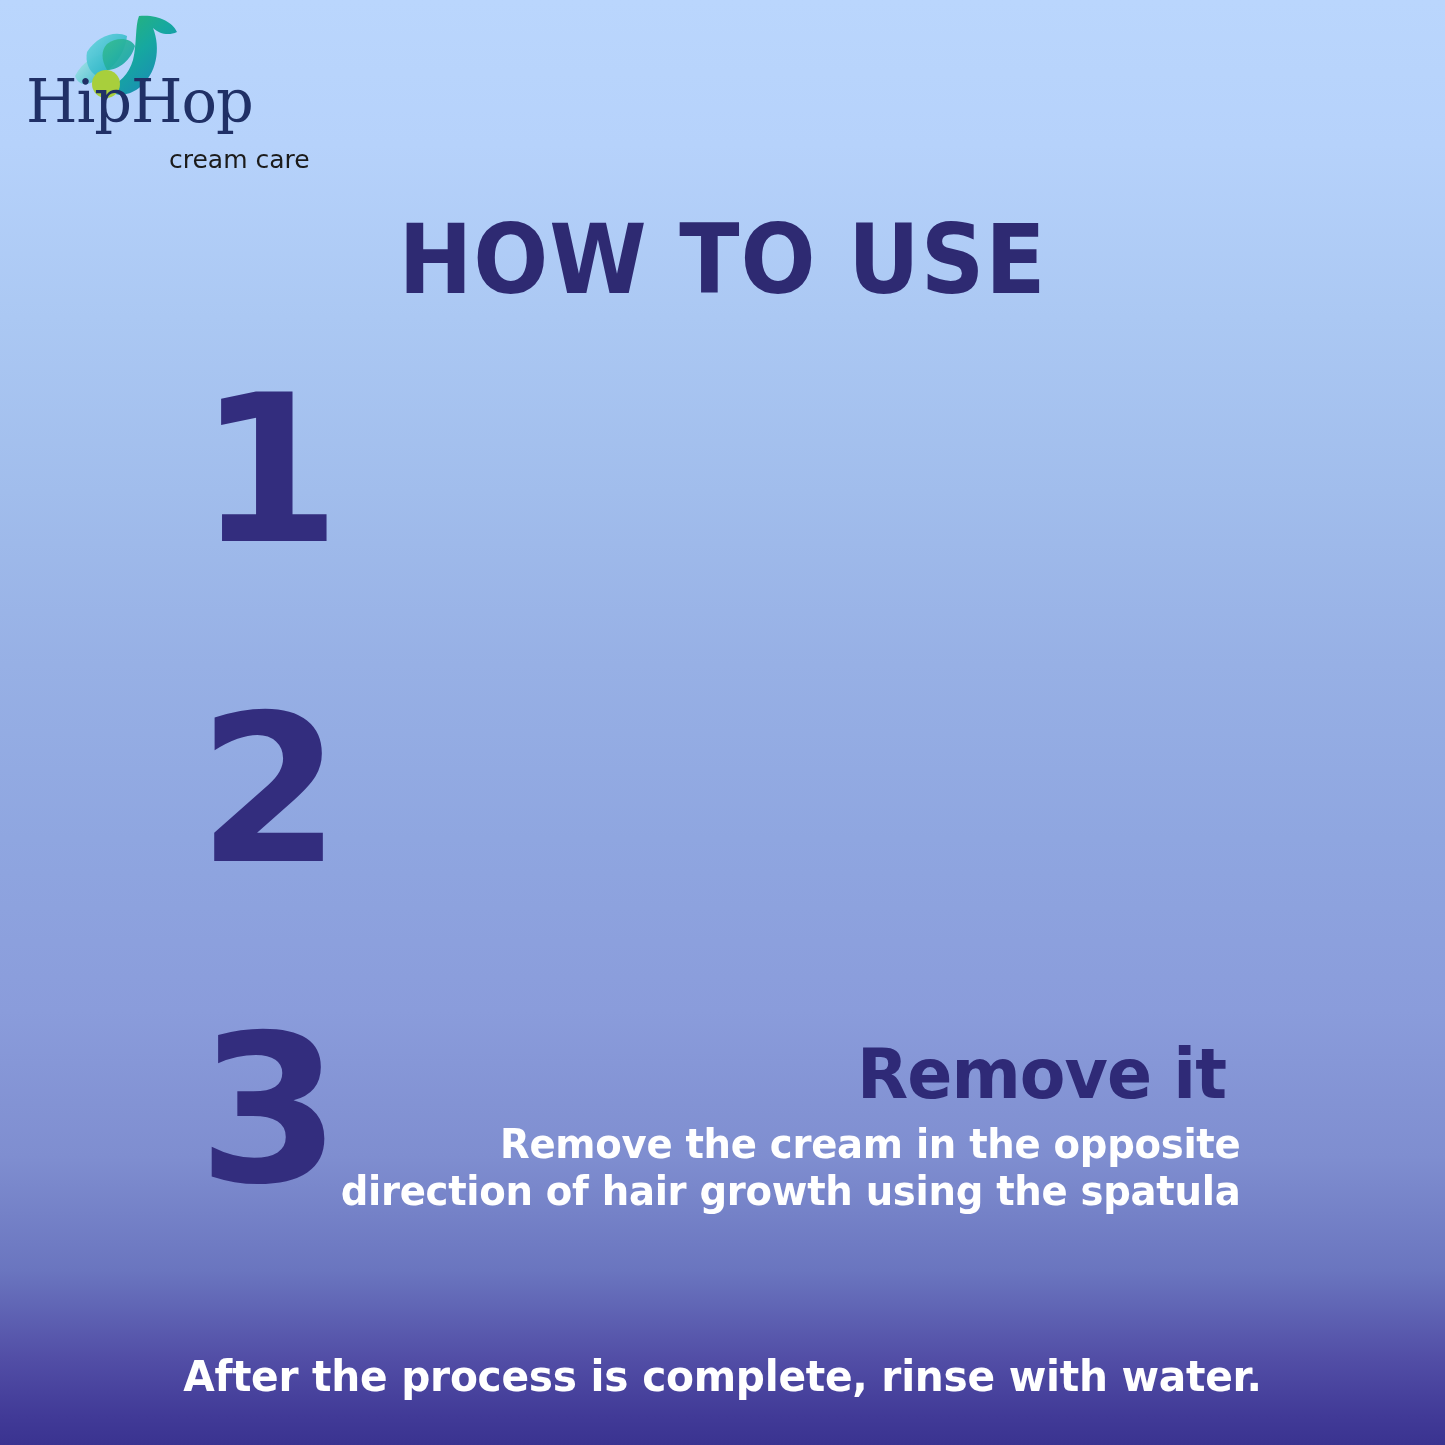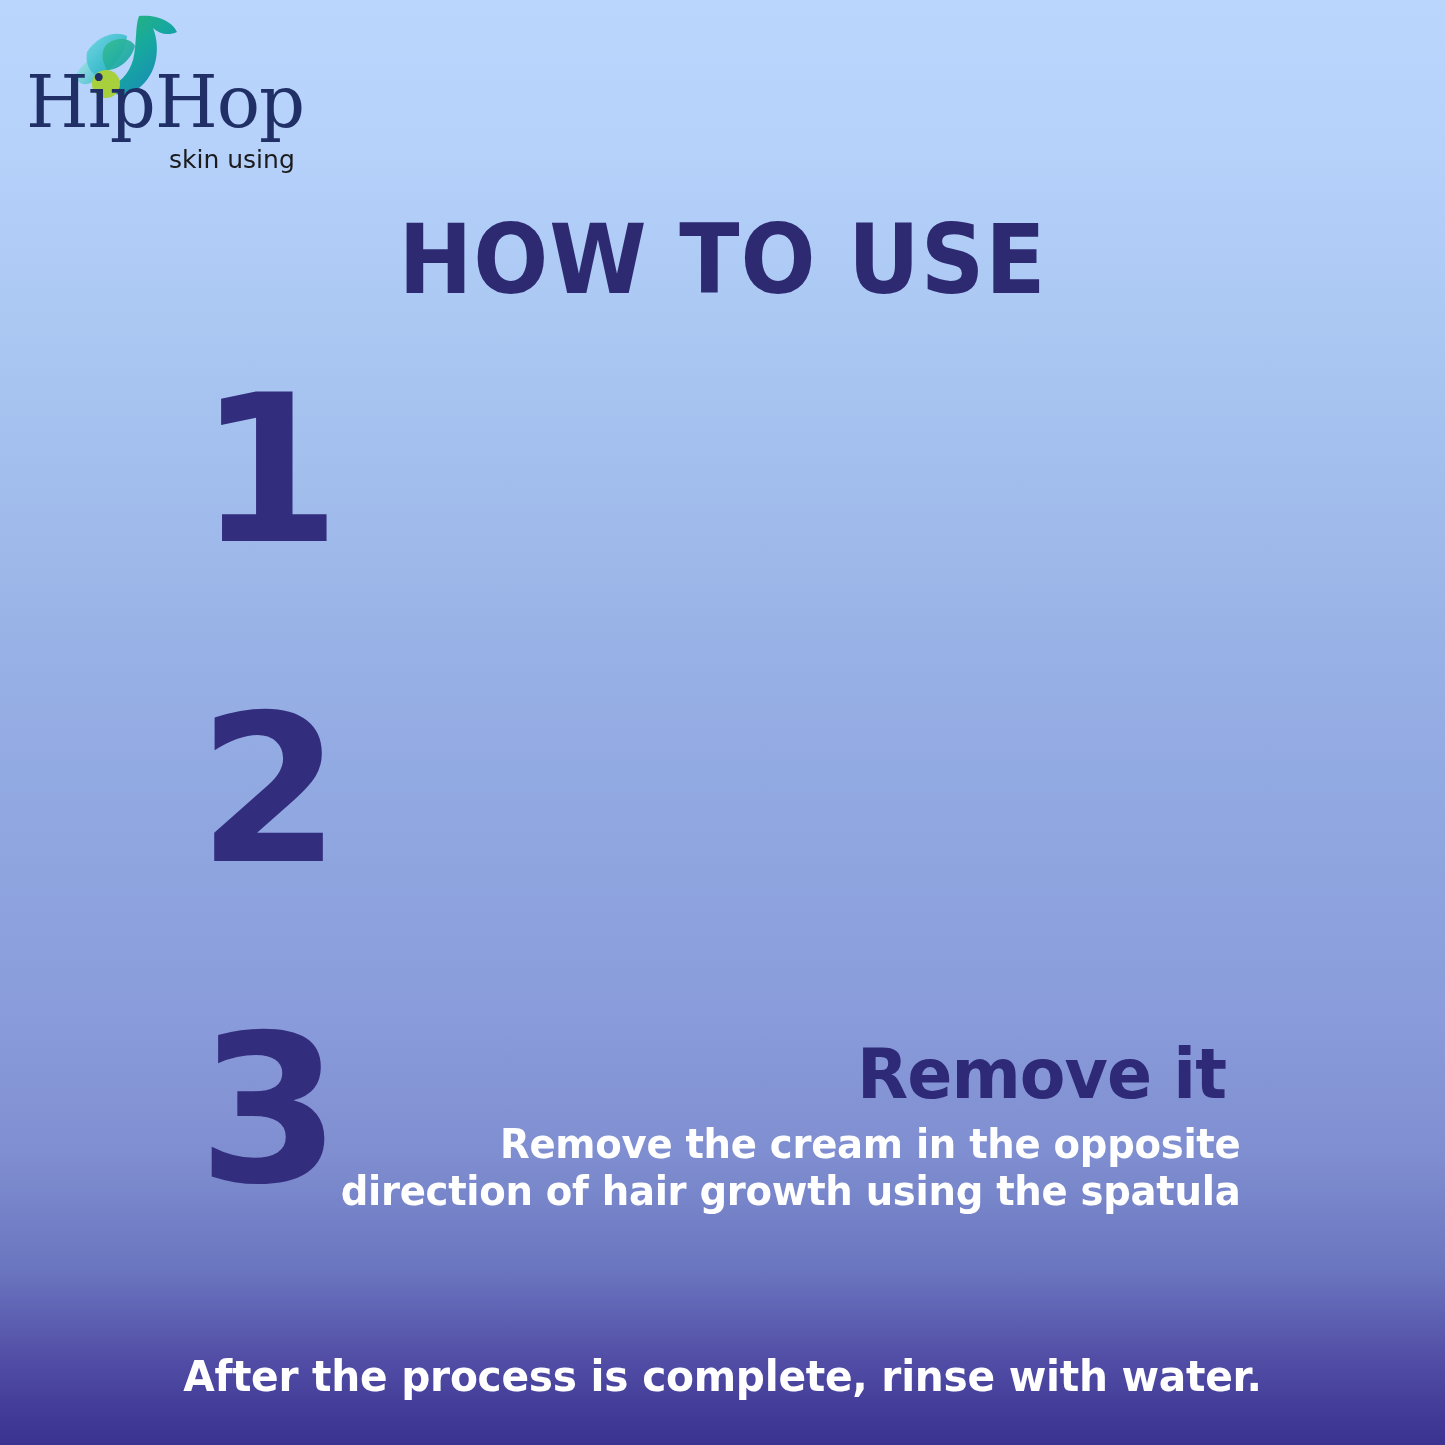--- a/index.html
+++ b/index.html
@@ -50,21 +50,21 @@
     width: 108px;
     height: 86px;
   }
   #logo-wordmark {
     position: absolute;
     left: 0px;
     top: 44px;
     width: 330px;
     height: 90px;
     font-family: "DejaVu Serif", serif;
-    font-size: 72px;
+    font-size: 59px;
     line-height: 88px;
     font-weight: 400;
     color: #203066;
     letter-spacing: -1px;
     white-space: nowrap;
   }
   #logo-tagline {
     position: absolute;
     left: 143px;
     top: 133px;
@@ -207,21 +207,21 @@
         <path d="M34,30 C44,22 58,24 62,32 C58,46 46,56 34,56 C28,46 28,36 34,30 Z" fill="url(#gGreenSmall)" opacity="0.92"></path>
 
         <path d="M66,2 C84,0 100,8 104,18 C96,22 86,20 80,14 C88,34 84,60 66,74
                  C52,84 40,82 34,74 C46,70 56,60 60,46 C64,30 62,12 66,2 Z" fill="url(#gGreenBig)"></path>
 
         <circle cx="33" cy="70" r="14" fill="#a8cf3c"></circle>
       </svg>
     </div>
 
     <div id="logo-wordmark">HipHop</div>
-    <div id="logo-tagline">skin using</div>
+    <div id="logo-tagline">cream care</div>
   </div>
 
   <div id="page-title">HOW TO USE</div>
 
   <div id="steps">
 
     <div class="step" id="step-1">
       <div class="step-num">1</div>
     </div>
 

